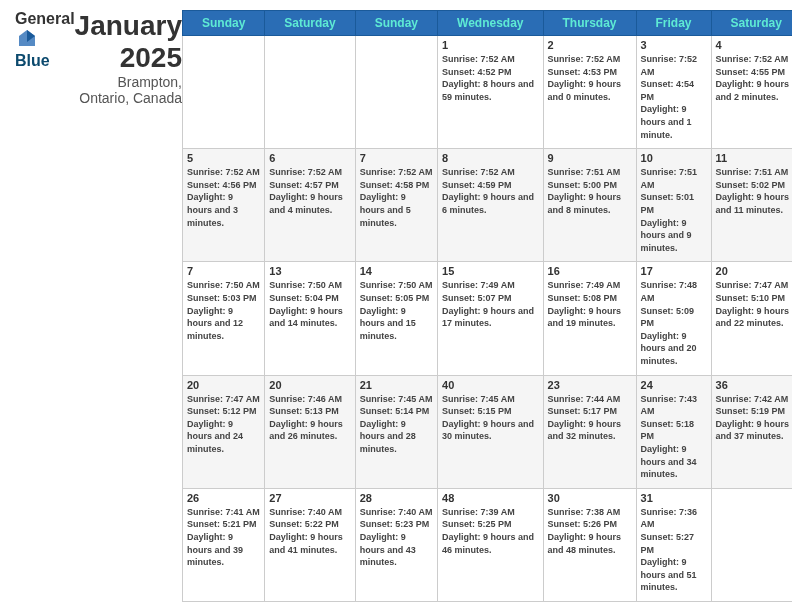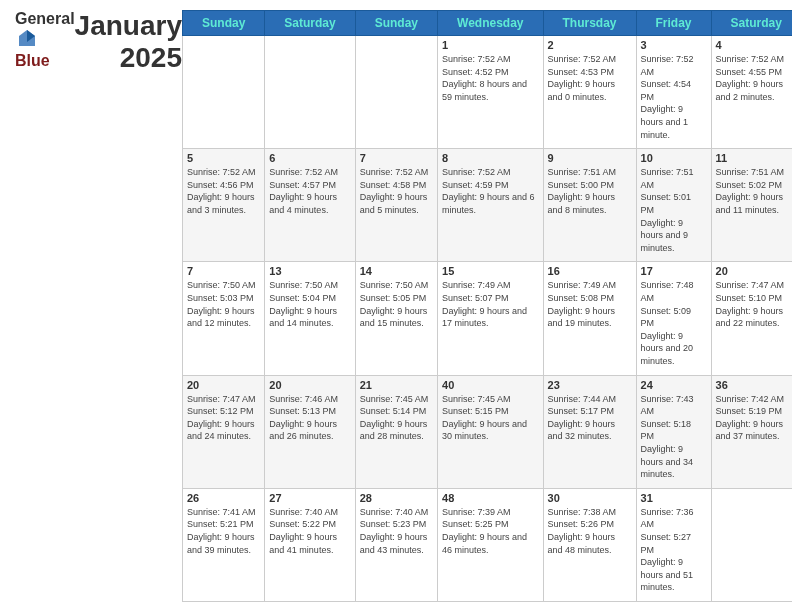--- a/index.html
+++ b/index.html
@@ -28,21 +28,21 @@
       align-items: center;
     }
     .logo-text-general {
       font-size: 16px;
       font-weight: bold;
       color: #333;
     }
     .logo-text-blue {
       font-size: 16px;
       font-weight: bold;
-      color: #7f1d1d;
+      color: #0c4a6e;
     }
     .logo-icon {
       width: 20px;
       height: 20px;
       margin-left: 2px;
     }
     .title-section {
       text-align: right;
     }
     .month-year {
@@ -92,39 +92,41 @@
     .day-number {
       font-size: 11px;
       font-weight: bold;
       display: block;
       margin-bottom: 2px;
     }
     .day-info {
       font-size: 9px;
       line-height: 1.4;
       color: #444;
+      font-weight: bold;
     }
   </style>
 </head>
 <body>
 
 <div class="container">
   <div class="header">
     <div class="logo">
       <div>
         <span class="logo-text-general">General</span><svg class="logo-icon" viewBox="0 0 20 20" xmlns="http://www.w3.org/2000/svg">
           <path d="M10 2 L18 8 L18 18 L2 18 L2 8 Z" fill="#2a6db5" opacity="0.8"></path>
           <path d="M10 2 L18 8 L10 14 Z" fill="#1a5a9a"></path>
         </svg>
         <br>
         <span class="logo-text-blue">Blue</span>
       </div>
     </div>
     <div class="title-section">
       <div class="month-year">January 2025</div>
+      <div class="location">Brampton, Ontario, Canada</div>
     </div>
   </div>
 
   <table class="calendar">
     <thead>
       <tr>
       <th>Sunday</th>
           <th>Saturday</th>
           <th>Sunday</th>
           <th>Wednesday</th>

